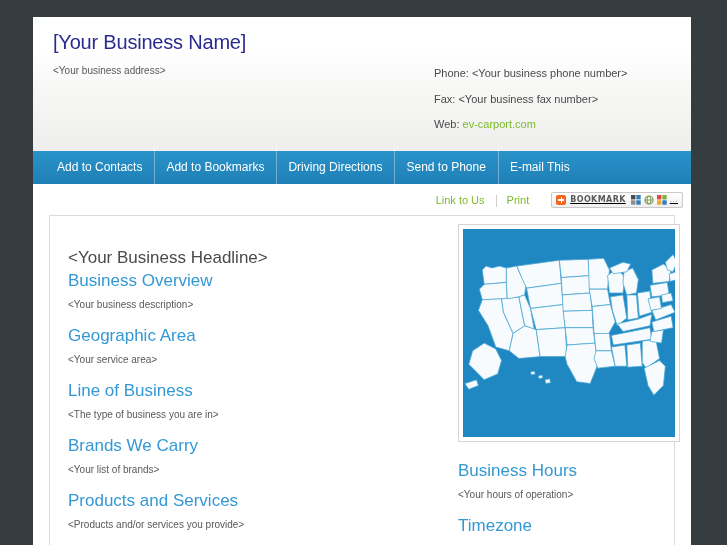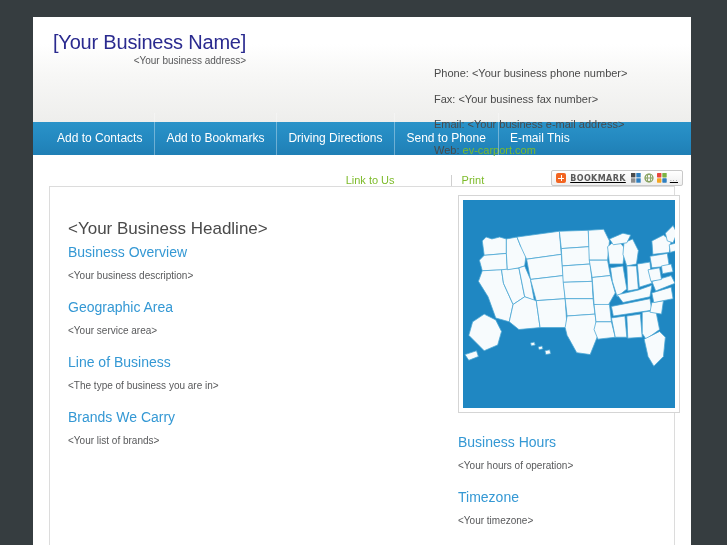--- a/index.html
+++ b/index.html
@@ -21,41 +21,40 @@
     top: 17px;
     width: 658px;
     height: 560px;
     background: #ffffff;
     overflow: hidden;
   }
 
   
   #header {
     position: relative;
-    height: 105px;
+    height: 134px;
     background: linear-gradient(to bottom, #ffffff 0%, #ffffff 26%, #f7f7f6 55%, #eeeeec 100%);
   }
   #biz-identity {
     position: absolute;
     left: 20px;
     top: 13px;
   }
   #biz-name {
     font-size: 20px;
     color: #2a2a8f;
     letter-spacing: -0.2px;
     line-height: 24px;
     white-space: nowrap;
   }
   #biz-address {
     font-size: 10px;
     color: #58595b;
-    margin-top: 0;
+    margin-top: 10px;
     line-height: 13px;
-    text-align: right;
   }
   #contact-block {
     position: absolute;
     left: 401px;
     top: 39px;
     font-size: 11px;
     color: #4a4a4a;
     line-height: 16.5px;
   }
   .contact-line { white-space: nowrap; margin-top: 9px; }
@@ -89,25 +88,24 @@
     top: 7px;
     bottom: 7px;
     width: 1px;
     background: rgba(255,255,255,0.35);
   }
 
   
   #util-row {
     height: 31px;
     display: flex;
-    align-items: flex-end;
+    align-items: center;
     justify-content: flex-end;
     padding-right: 8px;
     box-sizing: border-box;
-    gap: 45px;
   }
   .util-link {
     color: #7dbb2a;
     font-size: 11px;
     padding: 0 11px;
     text-decoration: none;
     position: relative;
     cursor: pointer;
     white-space: nowrap;
   }
@@ -180,21 +178,21 @@
     top: 8px;
     width: 235px;
   }
   .headline {
     font-size: 17px;
     color: #4a4a4a;
     line-height: 23px;
     margin-top: 16px;
   }
   .sec-head {
-    font-size: 14px;
+    font-size: 17px;
     color: #3498d4;
     line-height: 24px;
   }
   .sec-body {
     font-size: 10px;
     color: #58595b;
     line-height: 14px;
     margin-top: 5px;
   }
   .section { margin-top: 12px; }
@@ -225,21 +223,20 @@
   <div id="header">
 
     <div id="biz-identity">
       <div id="biz-name">[Your Business Name]</div>
       <div id="biz-address">&lt;Your business address&gt;</div>
     </div>
 
     <div id="contact-block">
       <div class="contact-line">Phone: &lt;Your business phone number&gt;</div>
       <div class="contact-line">Fax: &lt;Your business fax number&gt;</div>
-      <div class="contact-line">Email: &lt;Your business e-mail address&gt;</div>
       <div class="contact-line"><span>Web:</span>
         <a id="web-link" href="#">ev-carport.com</a></div>
     </div>
   </div>
 
   <div id="navbar">
     <div class="nav-item">Add to Contacts</div>
     <div class="nav-item">Add to Bookmarks</div>
     <div class="nav-item">Driving Directions</div>
     <div class="nav-item">Send to Phone</div>
@@ -296,20 +293,24 @@
       <div class="section">
         <div class="sec-head">Line of Business</div>
         <div class="sec-body">&lt;The type of business you are in&gt;</div>
       </div>
 
       <div class="section">
         <div class="sec-head">Brands We Carry</div>
         <div class="sec-body">&lt;Your list of brands&gt;</div>
       </div>
 
+      <div class="section">
+        <div class="sec-head">Products and Services</div>
+        <div class="sec-body">&lt;Products and/or services you provide&gt;</div>
+      </div>
     </div>
 
     <div id="col-right">
       <div id="map-frame">
         <svg id="map-canvas" viewBox="0 0 220 215" preserveAspectRatio="xMidYMid meet">
           <rect x="0" y="0" width="220" height="215" fill="#1f87c2"></rect>
           <g fill="#f7fbfd" stroke="#4aa6d4" stroke-width="0.8" stroke-linejoin="round">
 
             <path d="M20 42 L24 38 L30 40 L38 38 L45 40 L45 55 L22 57 Z"></path>
 

